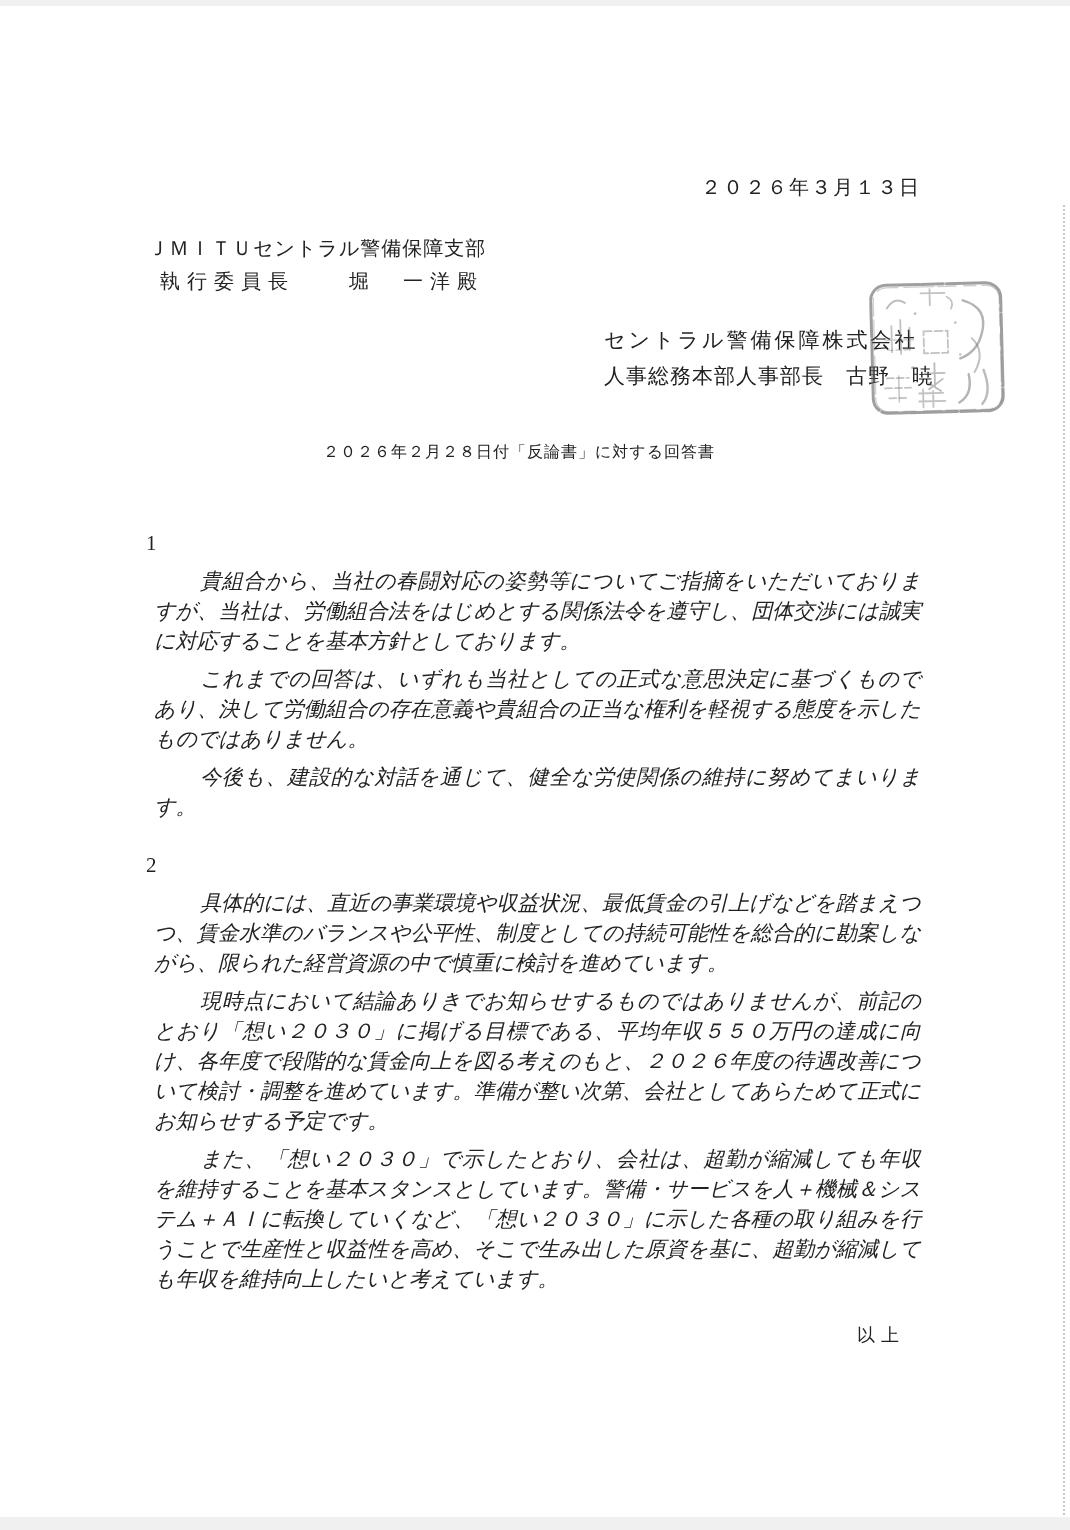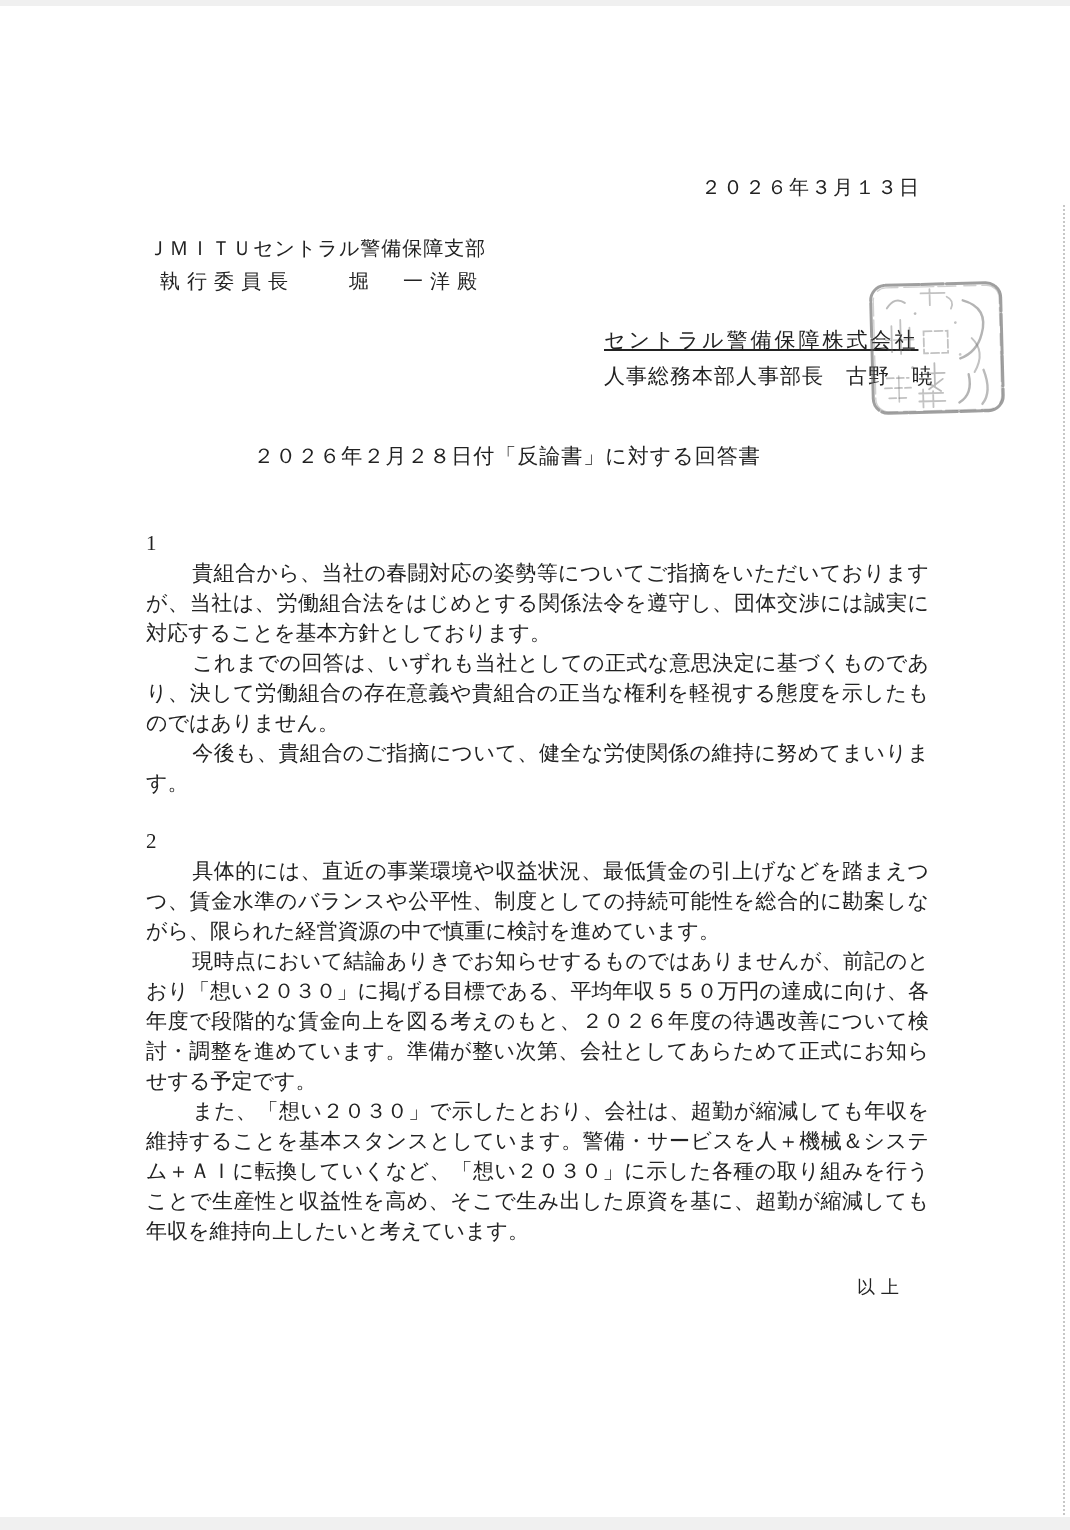--- a/index.html
+++ b/index.html
@@ -27,43 +27,43 @@
   }
   
   .date{
     position:absolute;top:174px;right:149px;
     font-size:20px;letter-spacing:2px;white-space:nowrap;
   }
   .recipient{position:absolute;left:148px;top:232px;font-size:20px;line-height:33px;}
   .recipient .r1{letter-spacing:1px;white-space:nowrap;}
   .recipient .r2{letter-spacing:7px;white-space:nowrap;margin-left:12px;}
   .sender{position:absolute;left:604px;top:322px;font-size:21px;line-height:36px;}
-  .sender .s1{letter-spacing:3px;white-space:nowrap;text-decoration:underline;}
+  .sender .s1{letter-spacing:3px;white-space:nowrap;}
   .sender .s2{letter-spacing:1px;white-space:nowrap;}
   .doc-title{
-    position:absolute;left:4px;top:442px;width:1006px;
-    text-align:center;font-size:21px;font-weight:500;letter-spacing:1px;
+    position:absolute;left:16px;top:442px;width:1006px;
+    text-align:center;font-size:16px;font-weight:500;letter-spacing:1px;
   }
   
   .seal{
     position:absolute;left:868px;top:279px;width:140px;height:140px;
     transform:rotate(-1.5deg);opacity:.85;pointer-events:none;
   }
   
   .doc-body{
     position:absolute;left:146px;top:528px;width:783px;
     font-size:21px;line-height:30px;
     text-align:justify;
   }
   .doc-section{margin:0;}
   .doc-section + .doc-section{margin-top:28px;}
   .sec-head{display:flex;line-height:30px;font-weight:500;}
   .sec-num{width:36px;flex:0 0 36px;}
   .sec-title{letter-spacing:.5px;}
-  .para{margin:0;text-indent:2.2em;}
+  .para{margin:8px;text-indent:2.2em;font-style:italic;}
   .closing{
     margin-top:26px;text-align:right;padding-right:24px;
     letter-spacing:6px;font-size:18px;
   }
 </style>
 </head>
 <body>
 
 <div class="page">
 
@@ -118,21 +118,21 @@
   <div class="doc-title">２０２６年２月２８日付「反論書」に対する回答書</div>
 
   <div class="doc-body">
 
   <section class="doc-section">
         <div class="sec-head">
           <span class="sec-num">1</span>
         </div>
         <p class="para">貴組合から、当社の春闘対応の姿勢等についてご指摘をいただいておりますが、当社は、労働組合法をはじめとする関係法令を遵守し、団体交渉には誠実に対応することを基本方針としております。</p>
         <p class="para">これまでの回答は、いずれも当社としての正式な意思決定に基づくものであり、決して労働組合の存在意義や貴組合の正当な権利を軽視する態度を示したものではありません。</p>
-        <p class="para">今後も、貴組合のご指摘について、健全な労使関係の維持に努めてまいります。</p>
+        <p class="para">今後も、建設的な対話を通じて、健全な労使関係の維持に努めてまいります。</p>
       </section>
       <section class="doc-section">
         <div class="sec-head">
           <span class="sec-num">2</span>
         </div>
         <p class="para">具体的には、直近の事業環境や収益状況、最低賃金の引上げなどを踏まえつつ、賃金水準のバランスや公平性、制度としての持続可能性を総合的に勘案しながら、限られた経営資源の中で慎重に検討を進めています。</p>
         <p class="para">現時点において結論ありきでお知らせするものではありませんが、前記のとおり「想い２０３０」に掲げる目標である、平均年収５５０万円の達成に向け、各年度で段階的な賃金向上を図る考えのもと、２０２６年度の待遇改善について検討・調整を進めています。準備が整い次第、会社としてあらためて正式にお知らせする予定です。</p>
         <p class="para">また、「想い２０３０」で示したとおり、会社は、超勤が縮減しても年収を維持することを基本スタンスとしています。警備・サービスを人＋機械＆システム＋ＡＩに転換していくなど、「想い２０３０」に示した各種の取り組みを行うことで生産性と収益性を高め、そこで生み出した原資を基に、超勤が縮減しても年収を維持向上したいと考えています。</p>
       </section>
       <div class="closing">以上</div>

